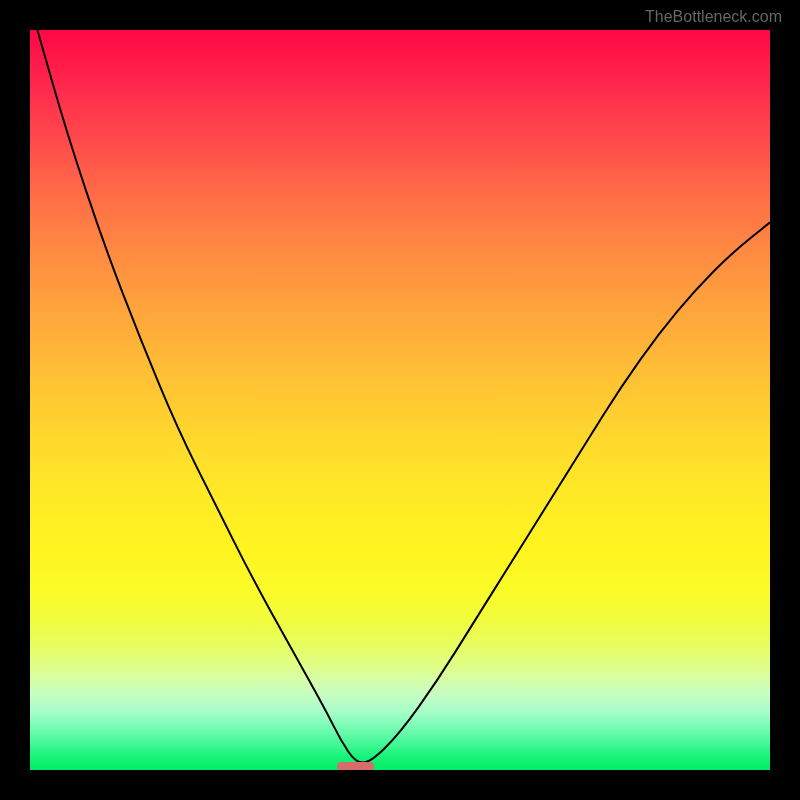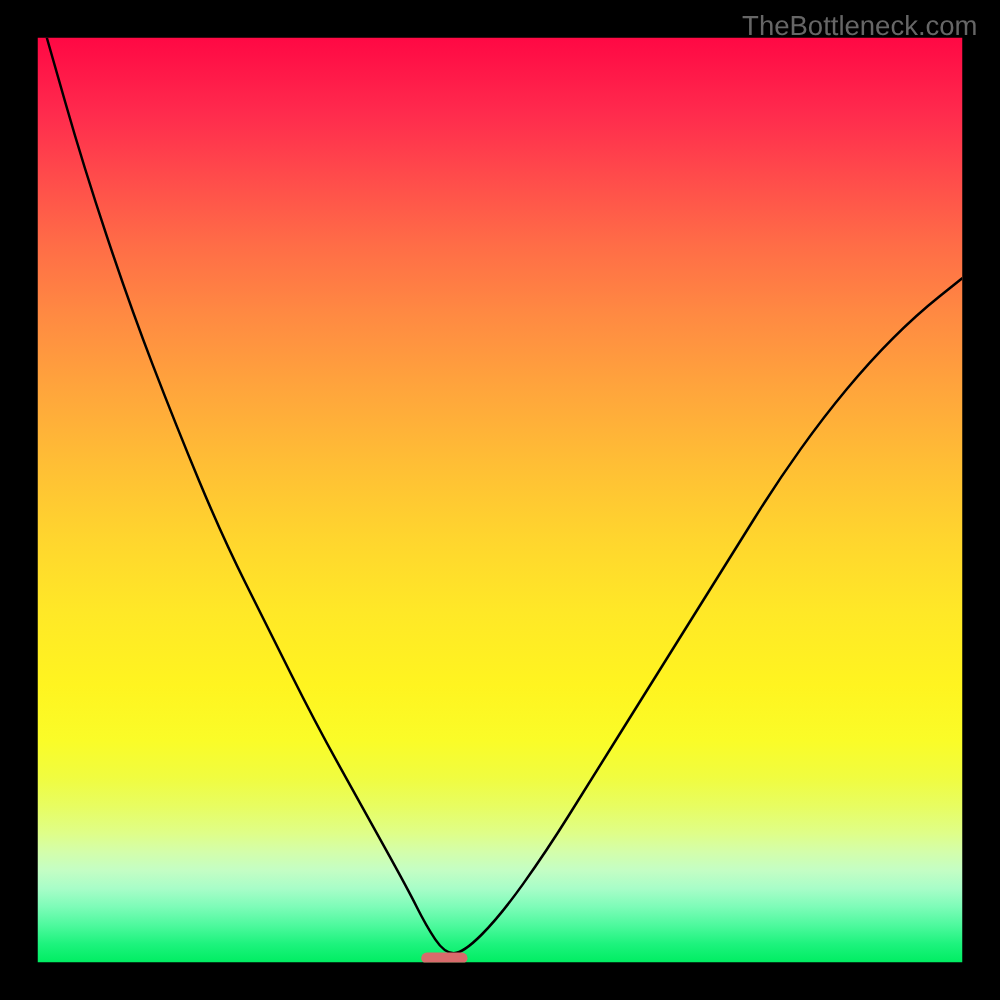--- a/index.html
+++ b/index.html
@@ -12,21 +12,21 @@
       height: 800px;
       background: #000;
       position: relative;
       font-family: Arial, sans-serif;
     }
     .watermark {
       position: absolute;
       top: 8px;
       right: 18px;
       color: #666;
-      font-size: 22px;
+      font-size: 16px;
       font-weight: normal;
       z-index: 10;
     }
     .chart-container {
       position: absolute;
       top: 30px;
       left: 30px;
       width: 740px;
       height: 740px;
       overflow: hidden;

